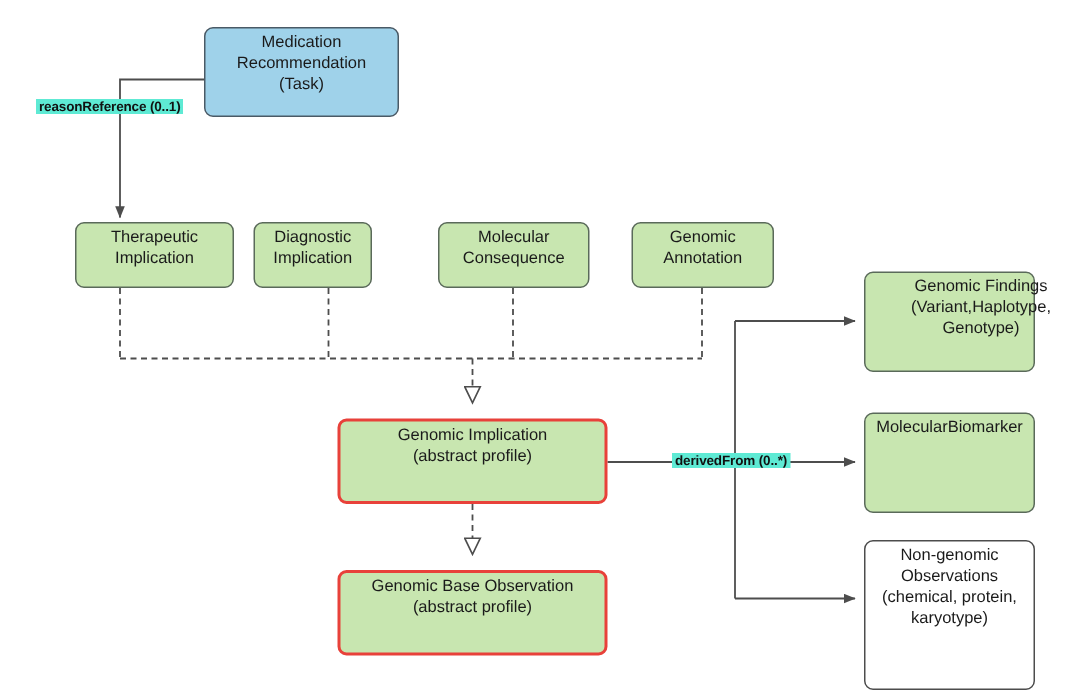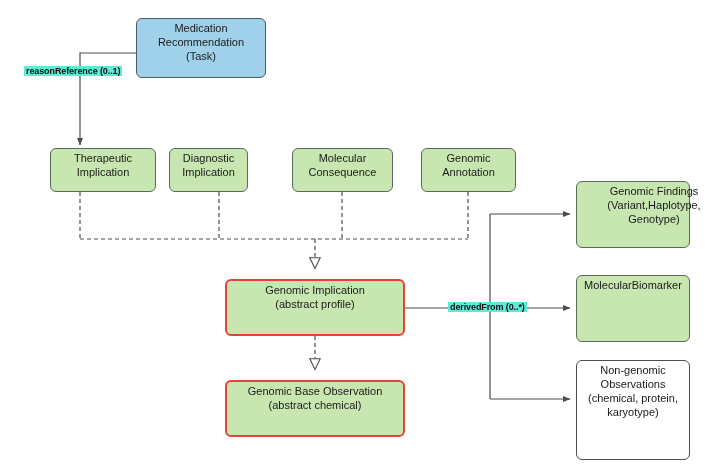--- a/index.html
+++ b/index.html
@@ -130,21 +130,21 @@
 Annotation</span>
   </div>
 
   <div class="node node-abstract" style="left:225px; top:279px; width:180px; height:57px;">
     <span class="node-label">Genomic Implication
 (abstract profile)</span>
   </div>
 
   <div class="node node-abstract" style="left:225px; top:380px; width:180px; height:57px;">
     <span class="node-label">Genomic Base Observation
-(abstract chemical)</span>
+(abstract profile)</span>
   </div>
 
   <div class="node node-green" style="left:576px; top:181px; width:114px; height:67px;padding-left:46px;">
     <span class="node-label">Genomic Findings
 (Variant,Haplotype,
 Genotype)</span>
   </div>
 
   <div class="node node-green" style="left:576px; top:275px; width:114px; height:67px;">
     <span class="node-label">MolecularBiomarker</span>

